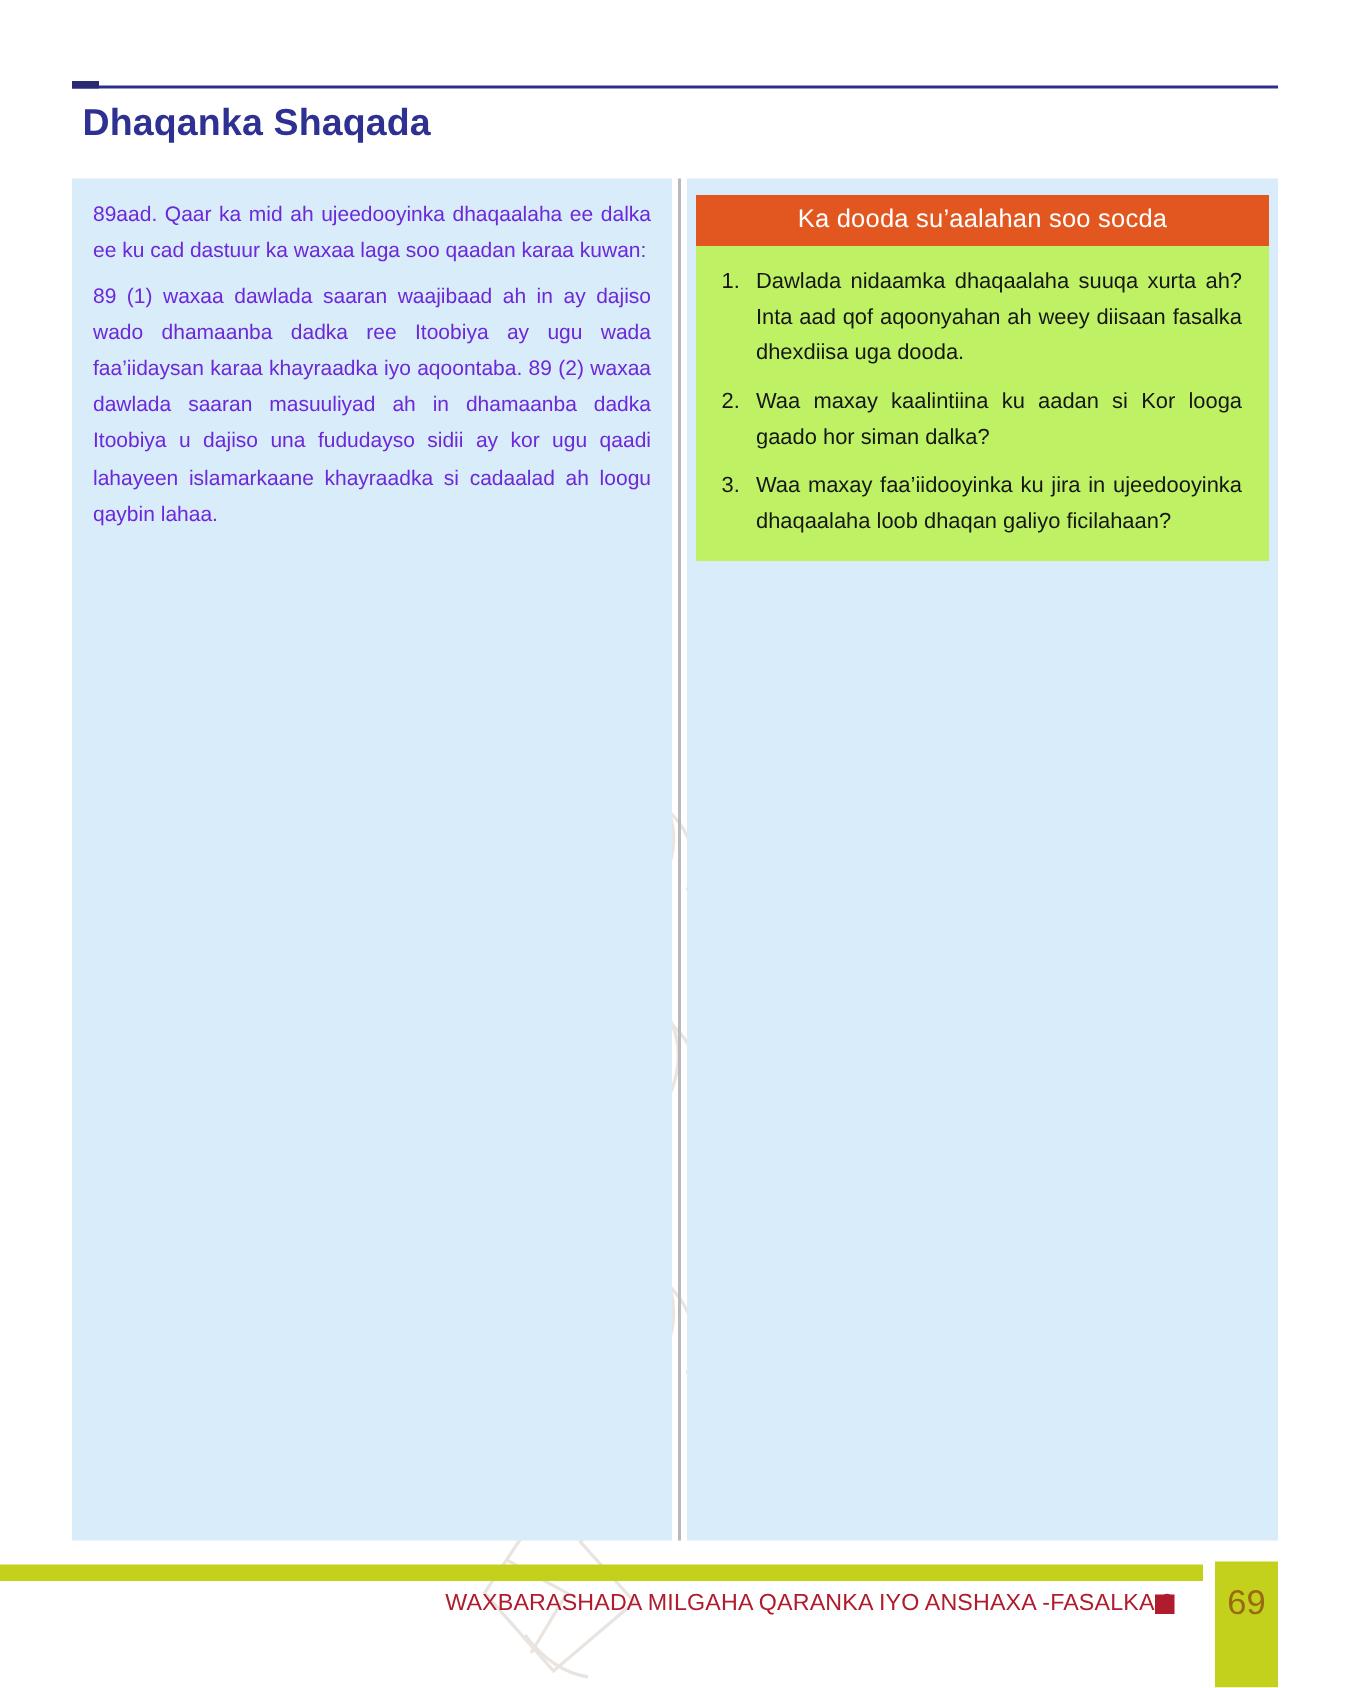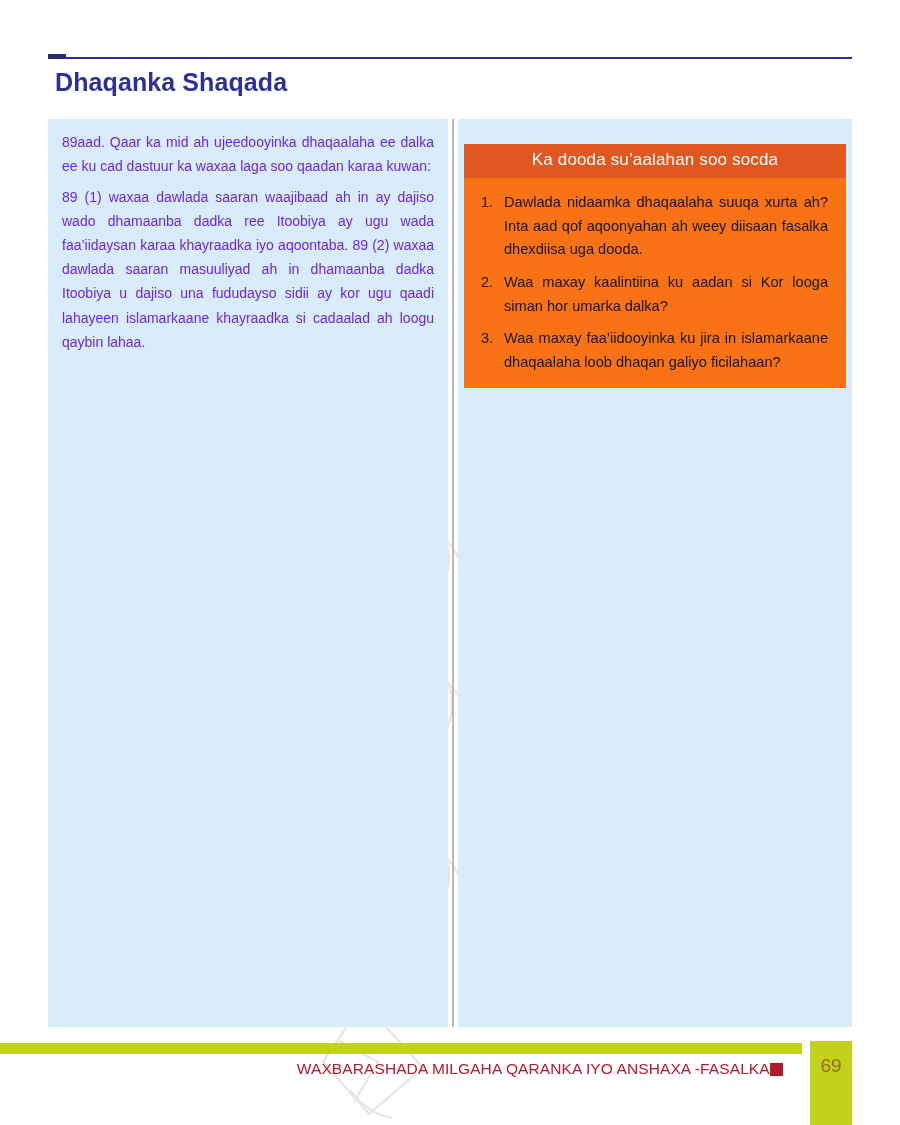--- a/index.html
+++ b/index.html
@@ -109,23 +109,23 @@
     text-justify: inter-word;
     margin: 0 0 7px 0;
     hyphens: none;
   }
   .body-par:last-child { margin-bottom: 0; }
 
   
   .activity-box {
     position: absolute;
     left: 6px;
-    top: 25px;
+    top: 11px;
     width: 382px;
-    background: #f97316;
+    background: #bef264;
     z-index: 3;
     padding-bottom: 14px;
     box-sizing: border-box;
   }
   .activity-header {
     background: #e2571f;
     color: #ffffff;
     font-size: 17px;
     text-align: center;
     padding: 6px 8px 8px 8px;
@@ -178,21 +178,21 @@
     height: 84px;
     background: #c3d11c;
     z-index: 3;
   }
   .footer-pagenum {
     position: absolute;
     left: 810px;
     top: 1055px;
     width: 42px;
     text-align: center;
-    font-size: 19px;
+    font-size: 23px;
     color: #9a6a10;
     z-index: 4;
   }
   .footer-text {
     position: absolute;
     left: 0px;
     top: 1060px;
     width: 782px;
     text-align: right;
     font-size: 15.5px;
@@ -250,25 +250,25 @@
   <div class="col-right">
     <div class="activity-box">
       <div class="activity-header">Ka dooda su’aalahan soo socda</div>
       <ol class="activity-list">
         <li class="activity-item">
           <span class="activity-num">1.</span>
           <span class="activity-text">Dawlada nidaamka dhaqaalaha suuqa xurta ah? Inta aad qof aqoonyahan ah weey diisaan fasalka dhexdiisa uga dooda.</span>
         </li>
         <li class="activity-item">
           <span class="activity-num">2.</span>
-          <span class="activity-text">Waa maxay kaalintiina ku aadan si Kor looga siman hor umarka dalka?</span>
+          <span class="activity-text">Waa maxay kaalintiina ku aadan si Kor looga gaado hor siman dalka?</span>
         </li>
         <li class="activity-item">
           <span class="activity-num">3.</span>
-          <span class="activity-text">Waa maxay faa’iidooyinka ku jira in islamarkaane dhaqaalaha loob dhaqan galiyo ficilahaan?</span>
+          <span class="activity-text">Waa maxay faa’iidooyinka ku jira in ujeedooyinka dhaqaalaha loob dhaqan galiyo ficilahaan?</span>
         </li>
       </ol>
     </div>
   </div>
 
   <div class="footer-bar"></div>
   <div class="footer-pagebox"></div>
   <div class="footer-pagenum">69</div>
   <div class="footer-text">WAXBARASHADA MILGAHA QARANKA IYO ANSHAXA -FASALKA  6</div>
   <div class="footer-square"></div>

